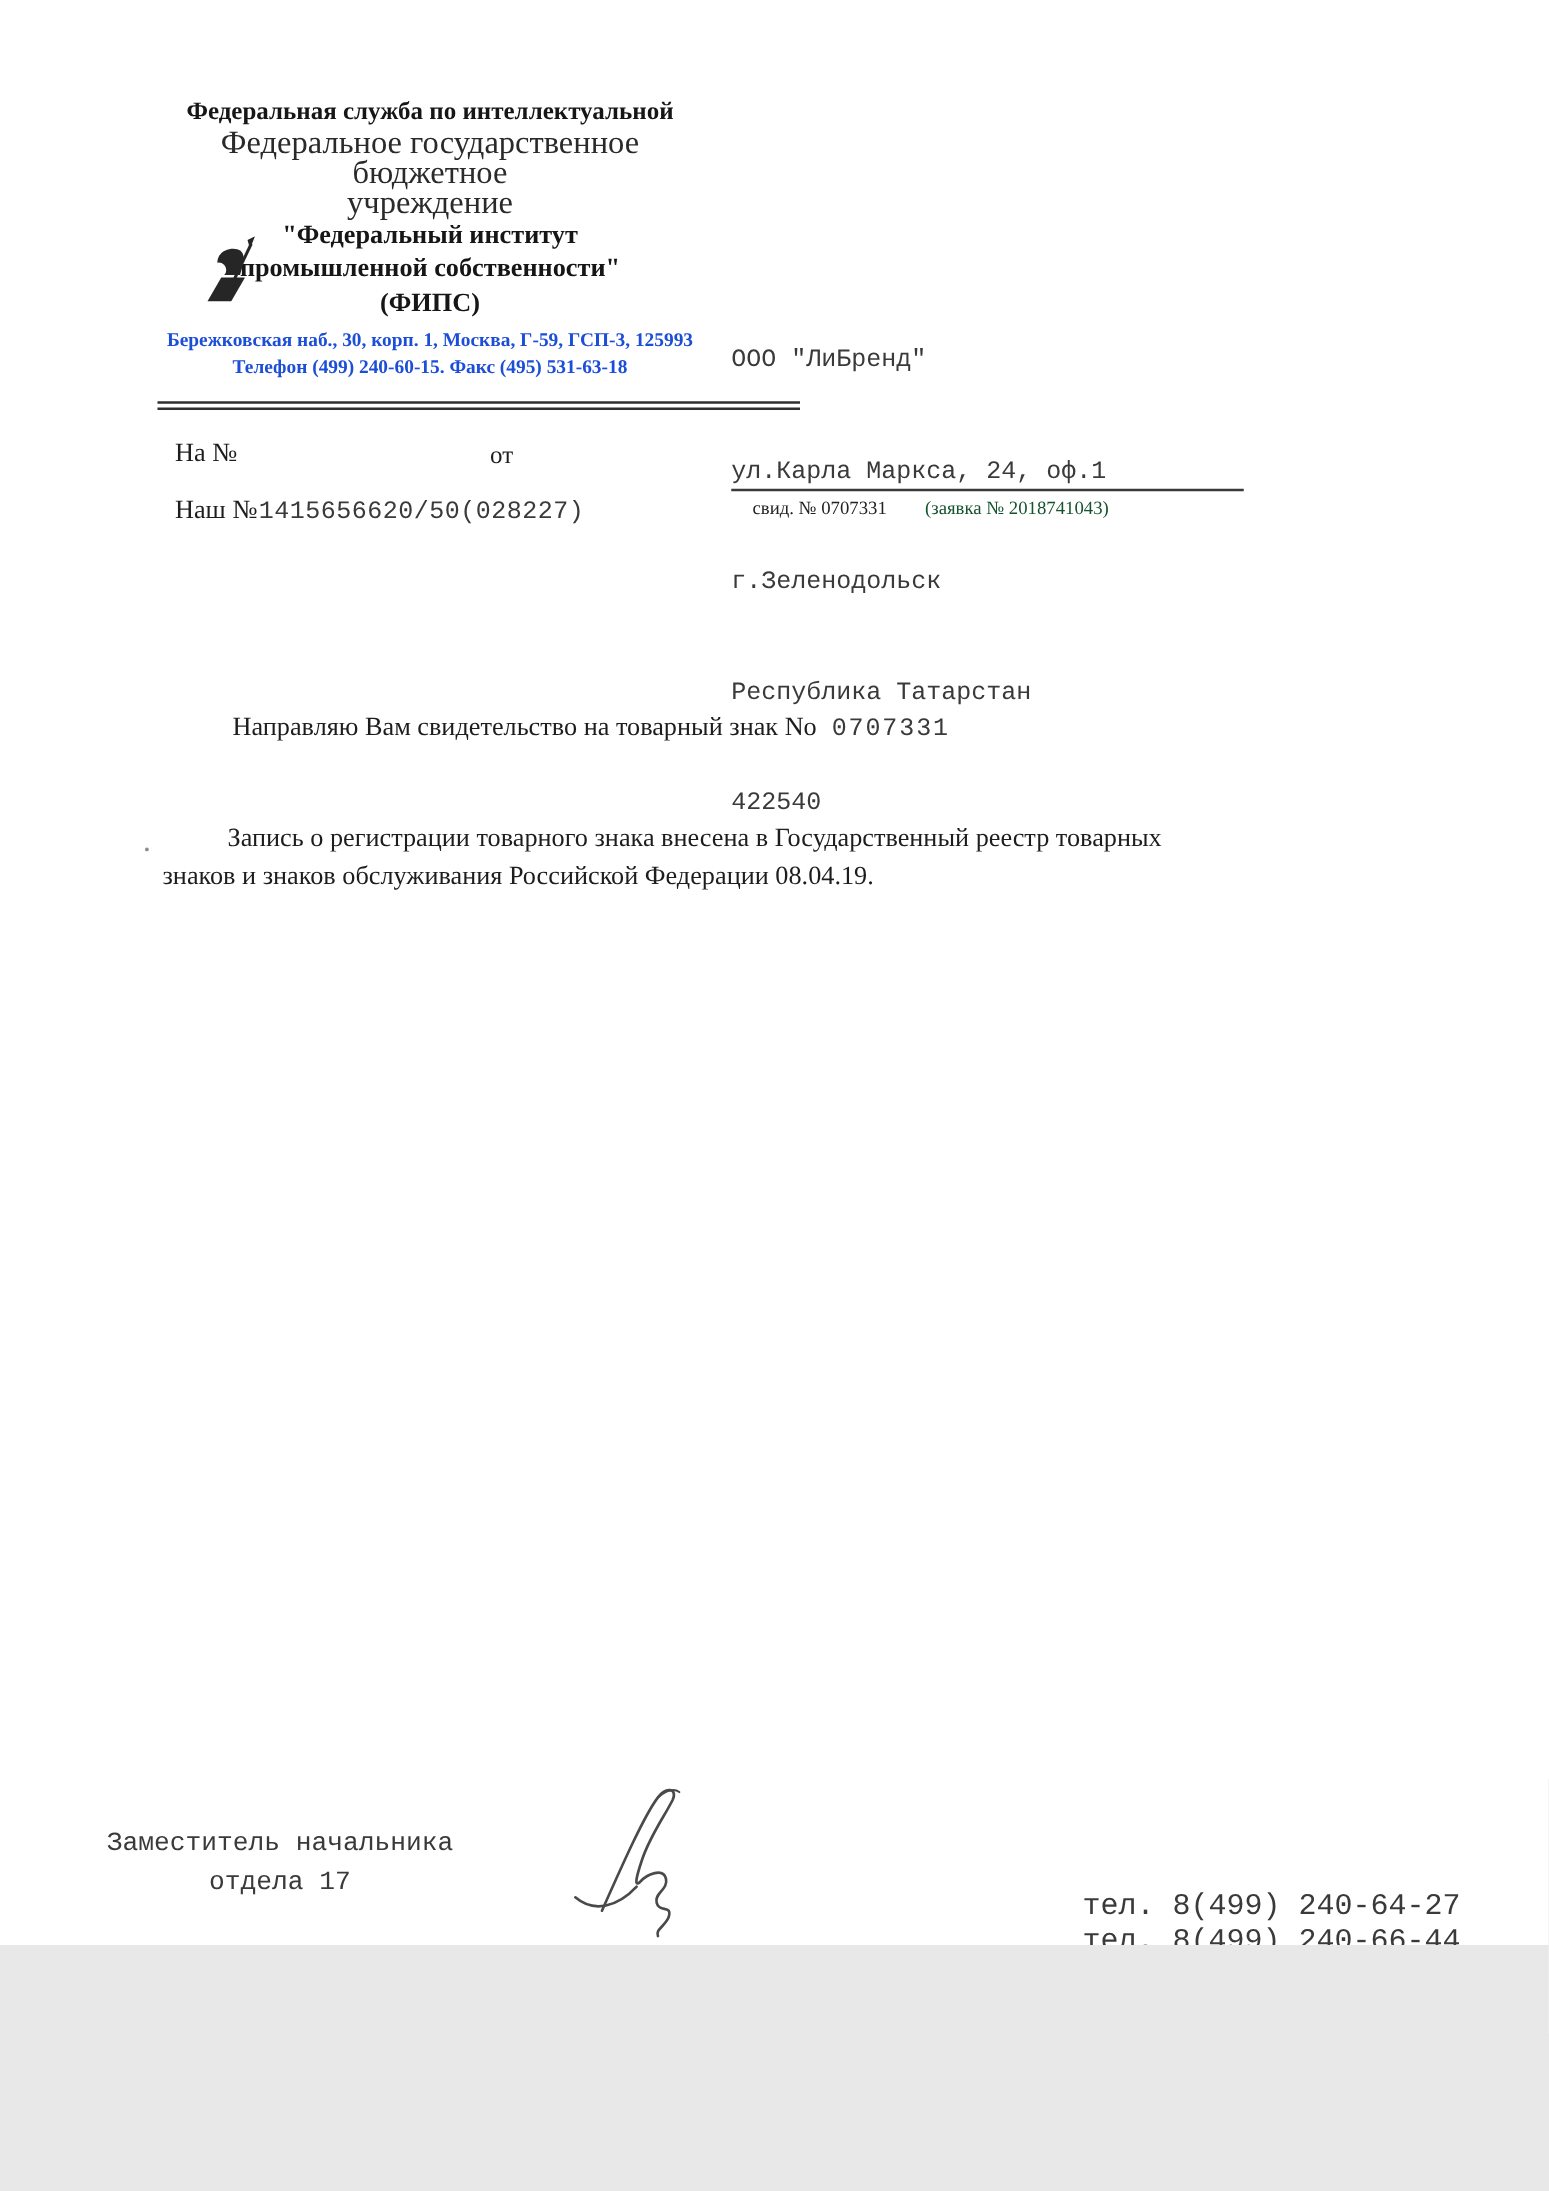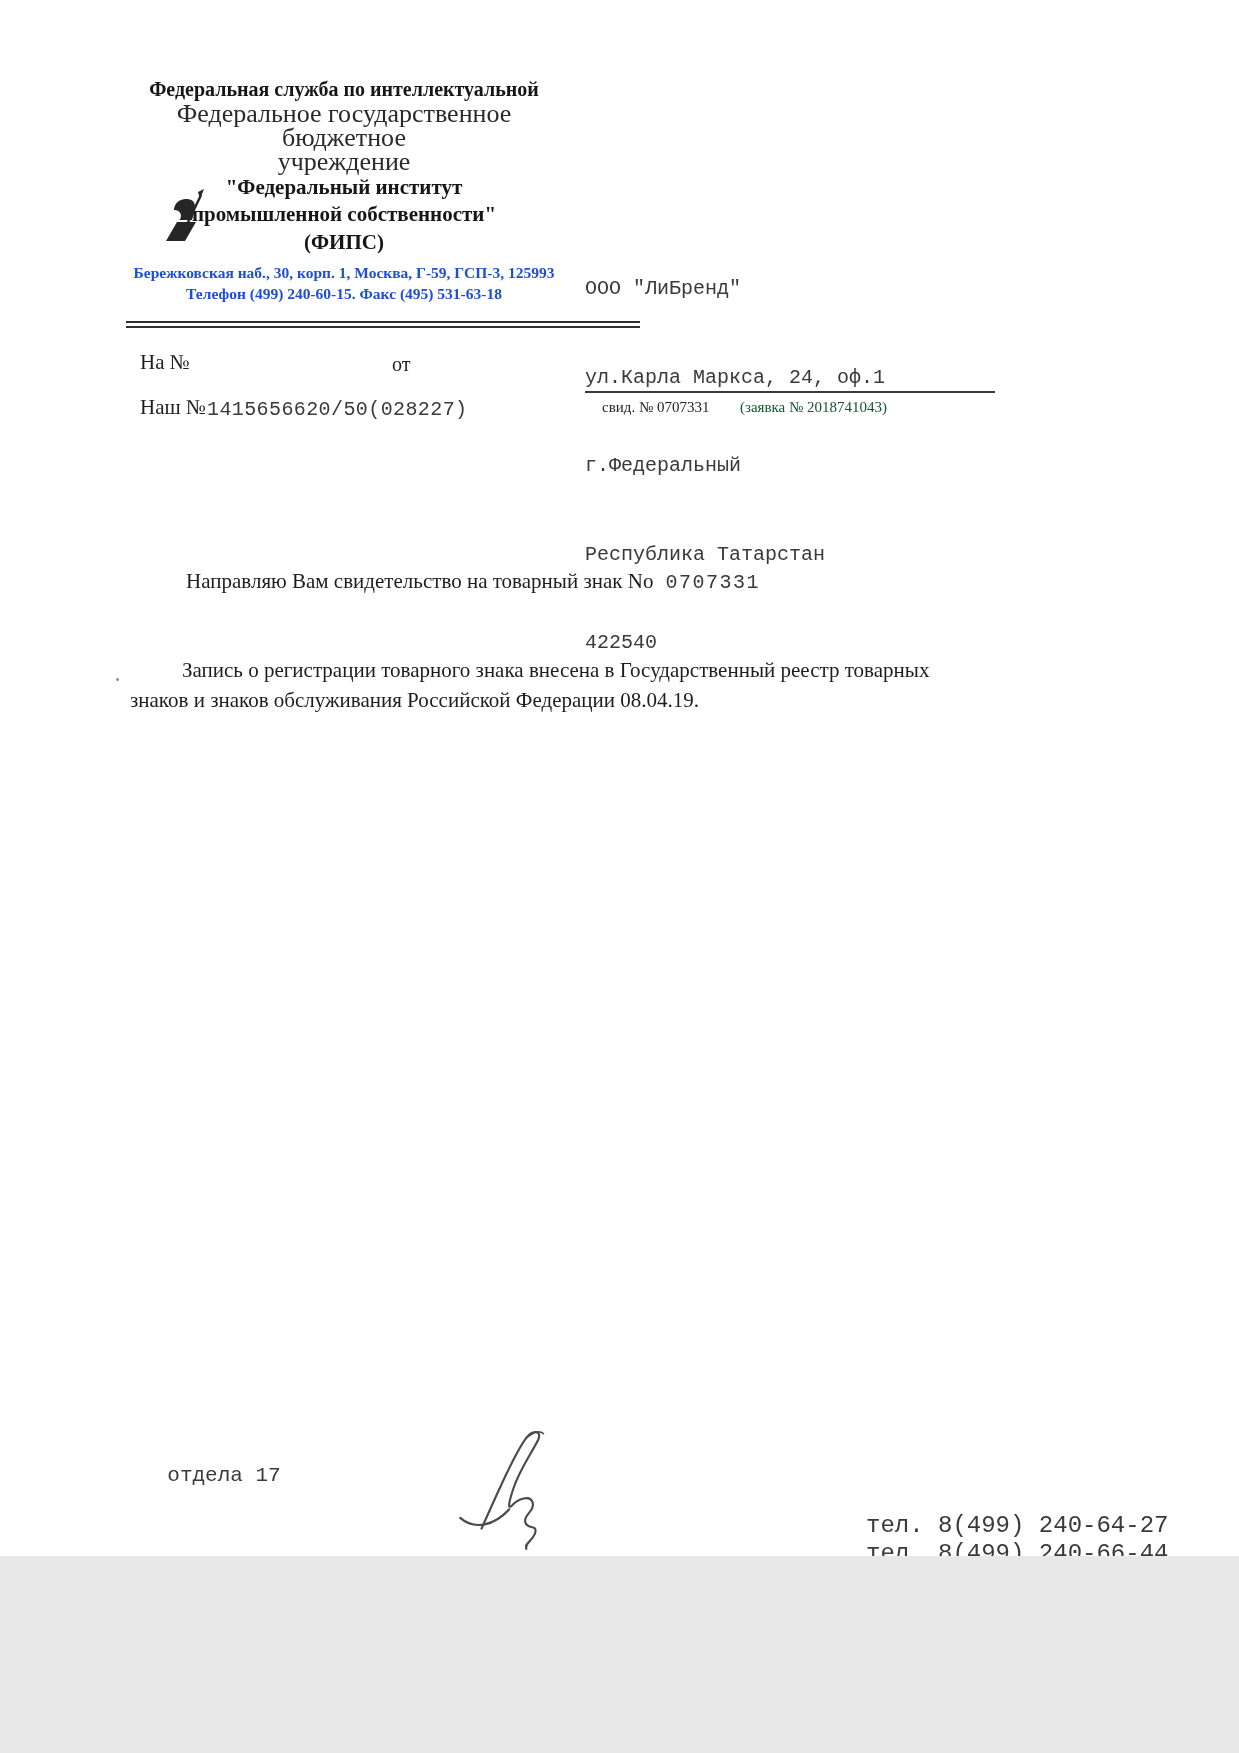--- a/index.html
+++ b/index.html
@@ -83,21 +83,21 @@
       <path d="M15 31 Q 10 12 25 10 Q 38 9 34 24 L 32 31 Z" fill="#262626"></path>
       <circle cx="15" cy="27" r="6" fill="#ffffff"></circle>
       <line x1="21" y1="48" x2="41" y2="6" stroke="#262626" stroke-width="2.4"></line>
       <polygon points="38,3 44,0 40,10" fill="#262626"></polygon>
     </svg>
   </div>
 
   <div class="abs recipient mono">
     <div>ООО "ЛиБренд"</div>
     <div>ул.Карла Маркса, 24, оф.1</div>
-    <div>г.Федеральный</div>
+    <div>г.Зеленодольск</div>
     <div>Республика Татарстан</div>
     <div>422540</div>
   </div>
 
   <div class="abs double-rule"></div>
   <div class="abs cert-rule"></div>
 
   <div class="abs lbl-na serif">На №</div>
   <div class="abs lbl-ot serif">от</div>
   <div class="abs lbl-nash serif">Наш №</div>
@@ -107,20 +107,21 @@
 
   <div class="abs body-line1 serif">
     <span>Направляю Вам свидетельство на товарный знак No</span><span class="tm-num mono">0707331</span>
   </div>
   <div class="abs body-par serif">Запись о регистрации товарного знака внесена в Государственный реестр товарных знаков и знаков обслуживания Российской Федерации 08.04.19.</div>
 
   <div class="abs dot dot-a"></div>
   <div class="abs dot dot-b"></div>
 
   <div class="abs position-block mono">
+    <div>Заместитель начальника</div>
     <div>отдела 17</div>
   </div>
 
   <div class="abs sig-box">
     <svg width="125" height="128" viewBox="0 0 110 120">
       <path d="M 26 98 C 42 62, 58 26, 68 13 C 74 5, 83 6, 79 15 C 73 27, 62 42, 56 60 C 52 72, 50 80, 54 77 C 60 70, 72 66, 74 74 C 76 82, 65 85, 67 92 C 69 100, 79 93, 76 103 C 73 110, 66 112, 68 117" fill="none" stroke="#4a4a4a" stroke-width="2" stroke-linecap="round"></path>
       <path d="M 6 88 C 20 100, 38 95, 52 80" fill="none" stroke="#4a4a4a" stroke-width="2" stroke-linecap="round"></path>
       <path d="M 68 13 C 74 8, 80 6, 84 9" fill="none" stroke="#4a4a4a" stroke-width="1.6" stroke-linecap="round"></path>
     </svg>
   </div>

